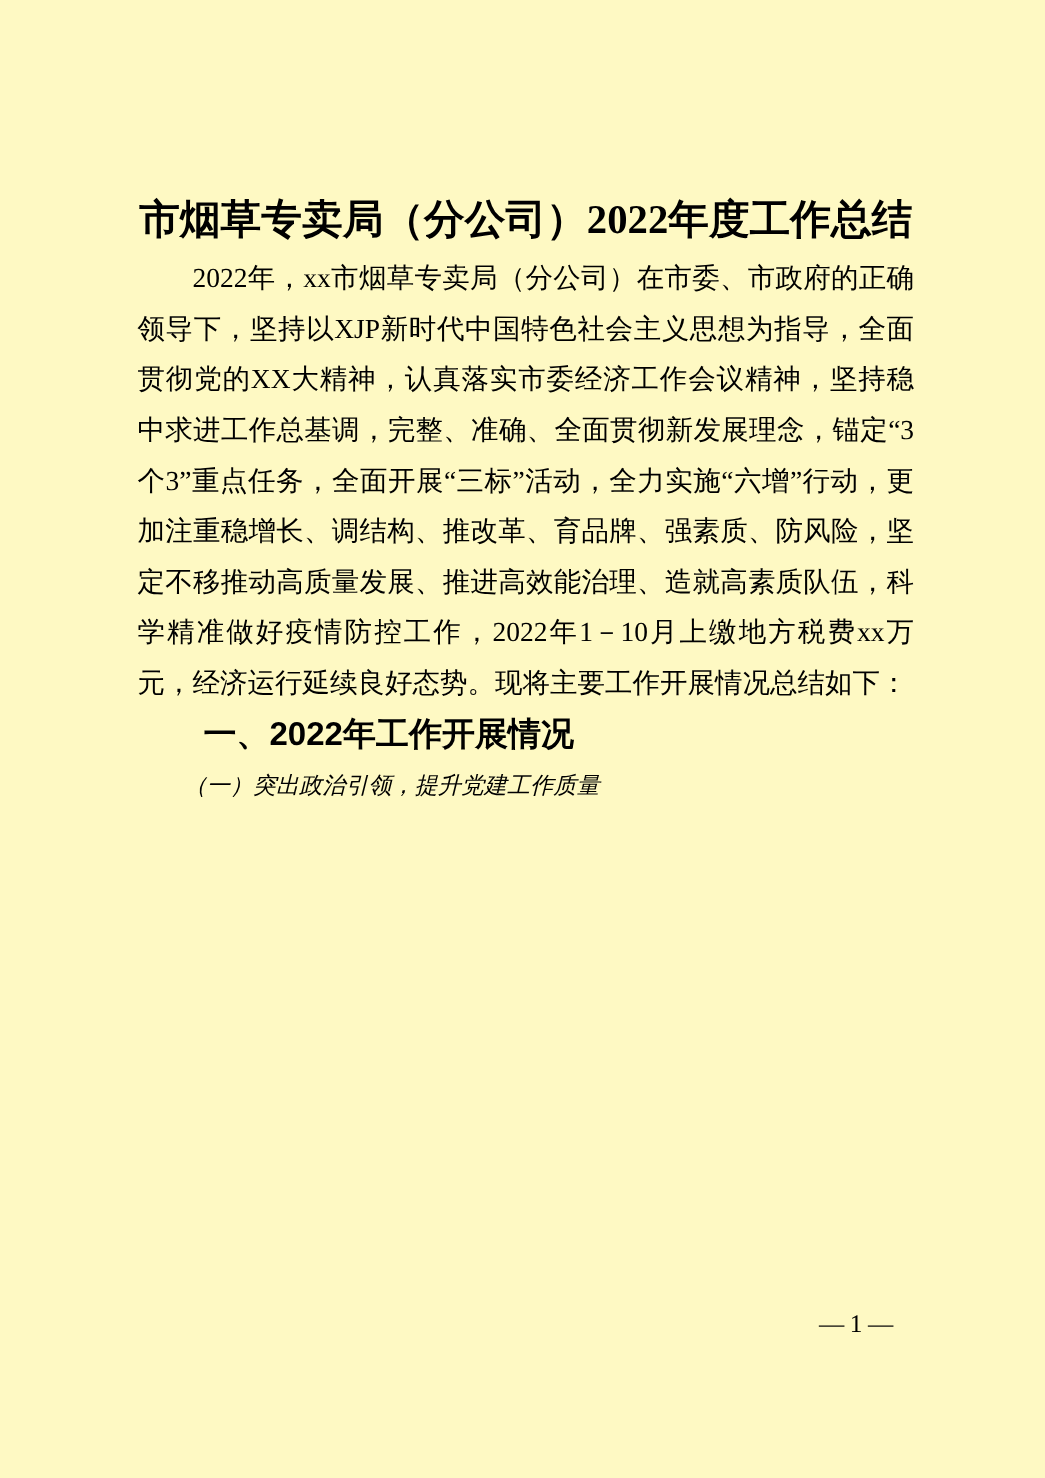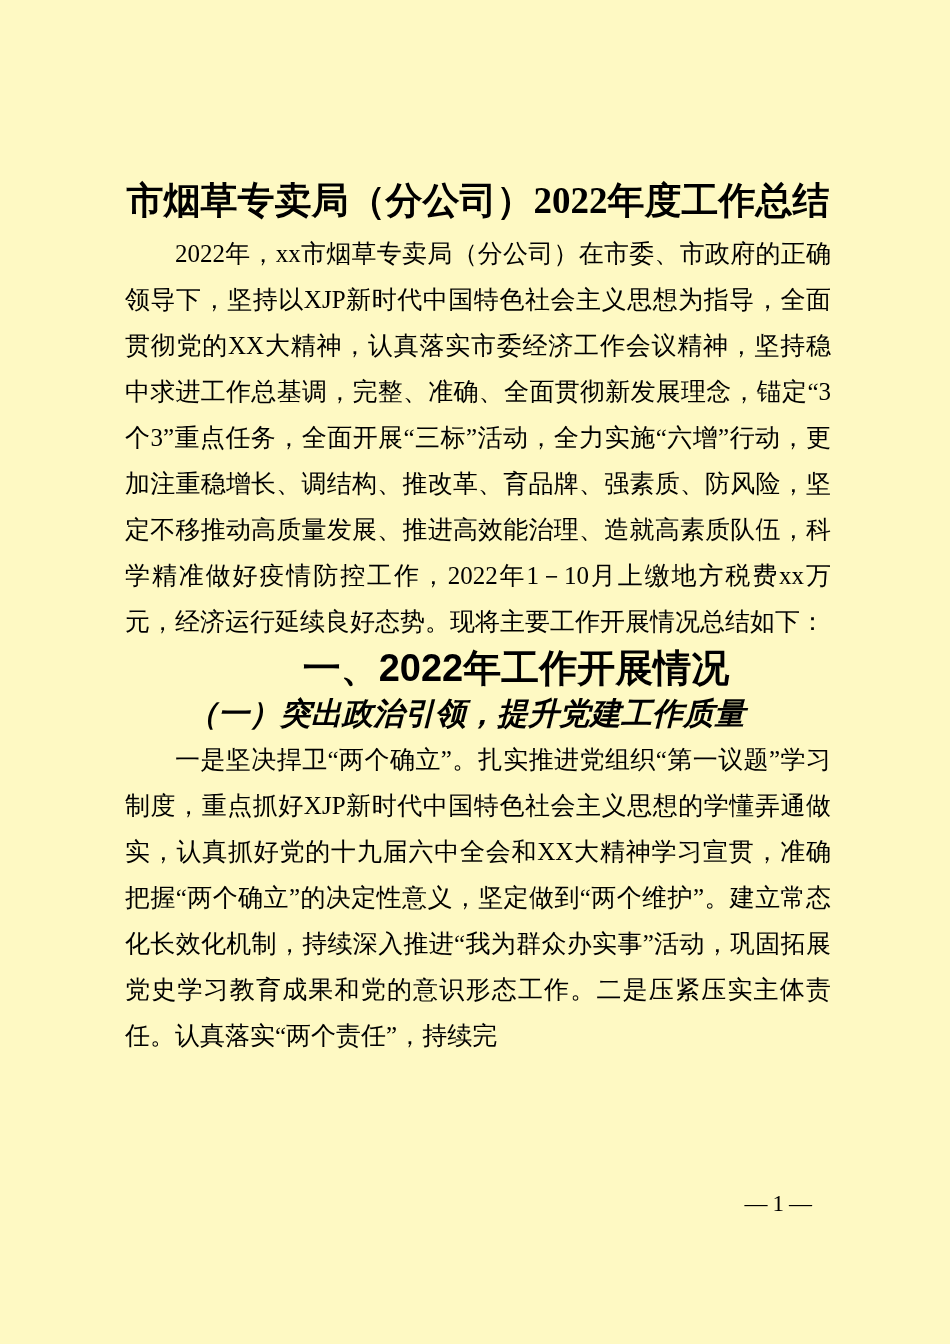--- a/index.html
+++ b/index.html
@@ -41,32 +41,31 @@
     text-indent: 2em;
     margin: 0;
     font-weight: normal;
     word-break: break-all;
   }
   .intro {
     margin-top: 6px;
   }
   .sec-heading {
     font-family: "Liberation Sans", sans-serif;
-    font-size: 38px;
+    font-size: 30px;
     line-height: 46px;
     font-weight: bold;
     text-indent: 2em;
     margin: 0;
-    text-align: center;
   }
   .sub-heading {
     font-family: "Liberation Serif", serif;
-    font-size: 31px;
+    font-size: 21px;
     line-height: 46px;
-    font-weight: bold;
+    font-weight: normal;
     font-style: italic;
     text-indent: 2em;
     margin: 0;
   }
   .page-number {
     position: absolute;
     top: 1190px;
     right: 133px;
     font-family: "Liberation Serif", serif;
     font-size: 23px;
@@ -85,18 +84,17 @@
     <h1 class="doc-title">
       <div class="title-line">市烟草专卖局（分公司）2022年度工作总结</div>
     </h1>
 
     <p class="para intro">2022年，xx市烟草专卖局（分公司）在市委、市政府的正确领导下，坚持以XJP新时代中国特色社会主义思想为指导，全面贯彻党的XX大精神，认真落实市委经济工作会议精神，坚持稳中求进工作总基调，完整、准确、全面贯彻新发展理念，锚定“3个3”重点任务，全面开展“三标”活动，全力实施“六增”行动，更加注重稳增长、调结构、推改革、育品牌、强素质、防风险，坚定不移推动高质量发展、推进高效能治理、造就高素质队伍，科学精准做好疫情防控工作，2022年1－10月上缴地方税费xx万元，经济运行延续良好态势。现将主要工作开展情况总结如下：</p>
 
     <h2 class="sec-heading">一、2022年工作开展情况</h2>
 
     <h3 class="sub-heading">（一）突出政治引领，提升党建工作质量</h3>
 
-    <p class="para body-para">一是坚决捍卫“两个确立”。扎实推进党组织“第一议题”学习制度，重点抓好XJP新时代中国特色社会主义思想的学懂弄通做实，认真抓好党的十九届六中全会和XX大精神学习宣贯，准确把握“两个确立”的决定性意义，坚定做到“两个维护”。建立常态化长效化机制，持续深入推进“我为群众办实事”活动，巩固拓展党史学习教育成果和党的意识形态工作。二是压紧压实主体责任。认真落实“两个责任”，持续完</p>
 
   </div>
 
   <div class="page-number">—1—</div>
 </div>
 
 </body></html>

